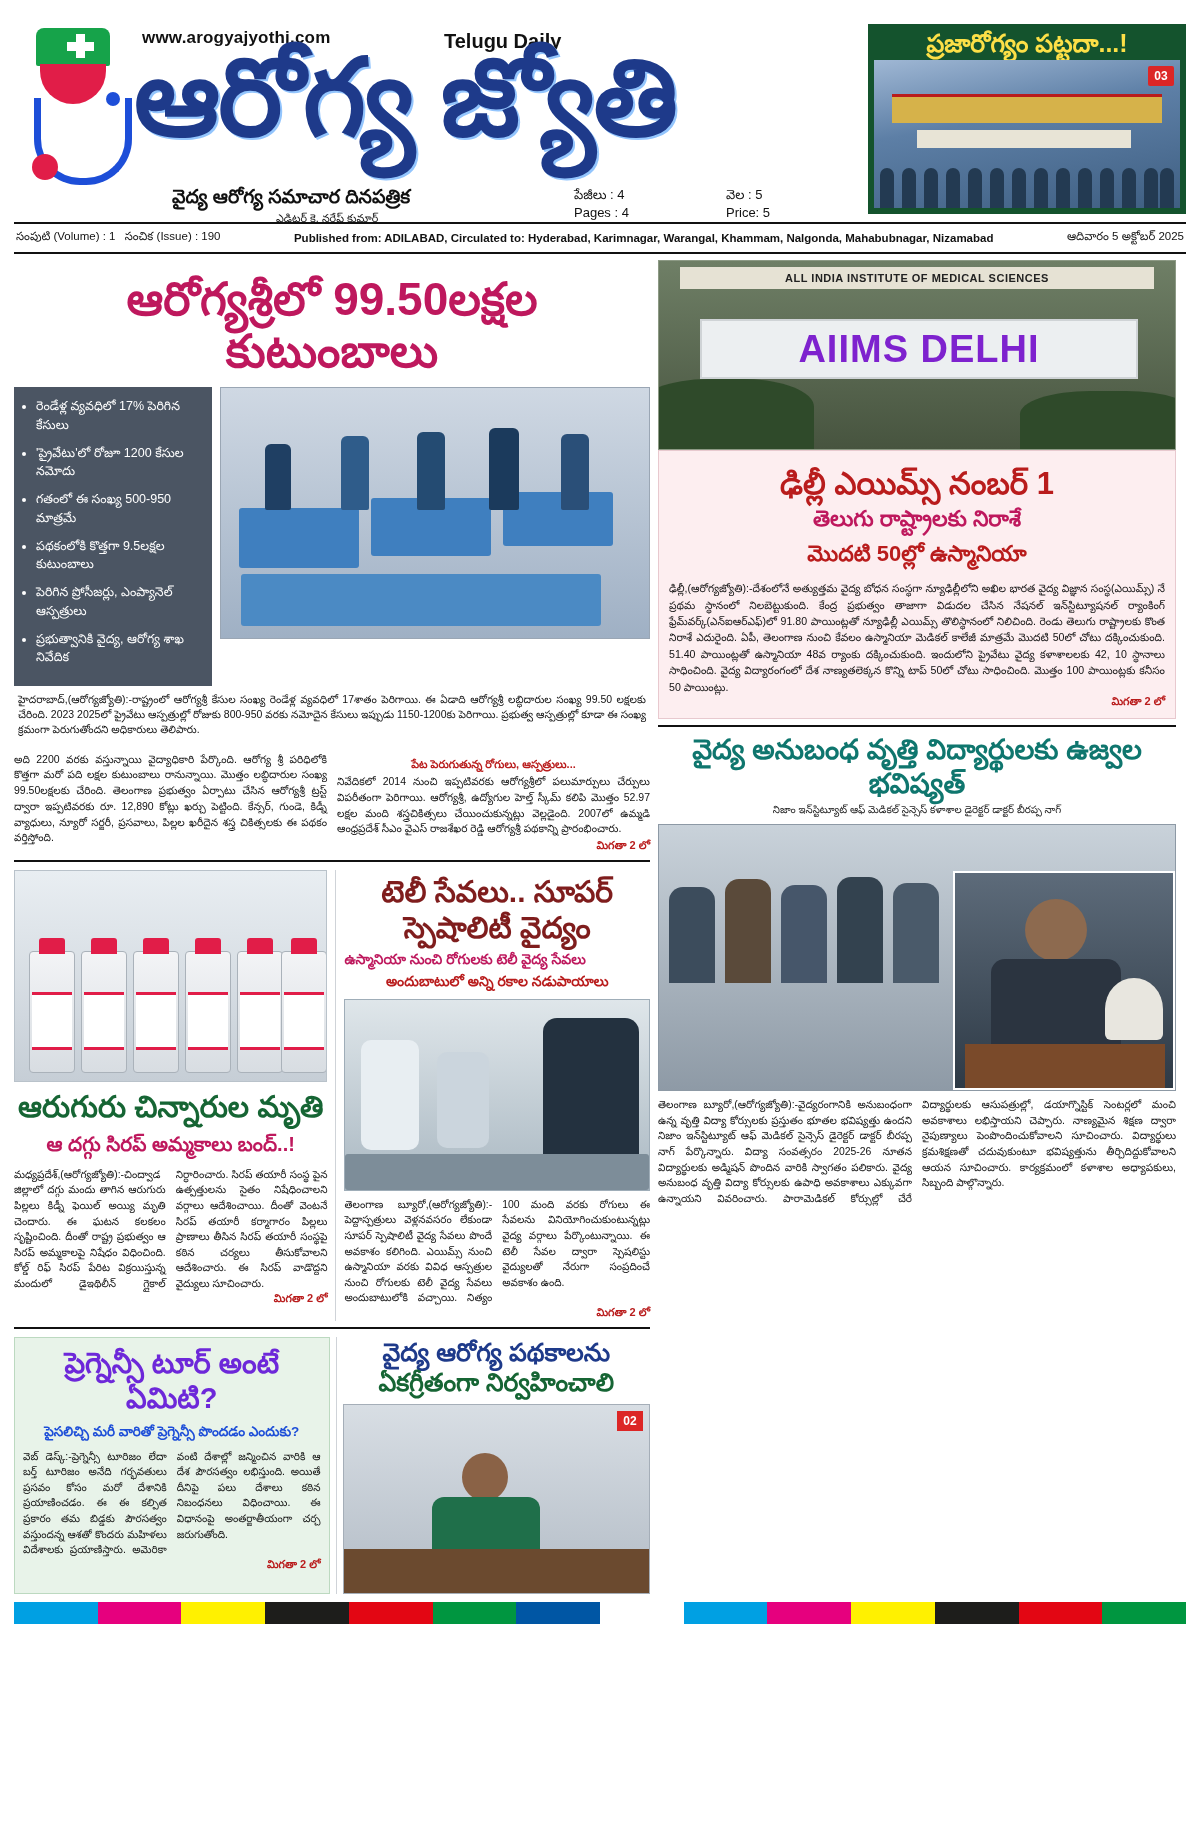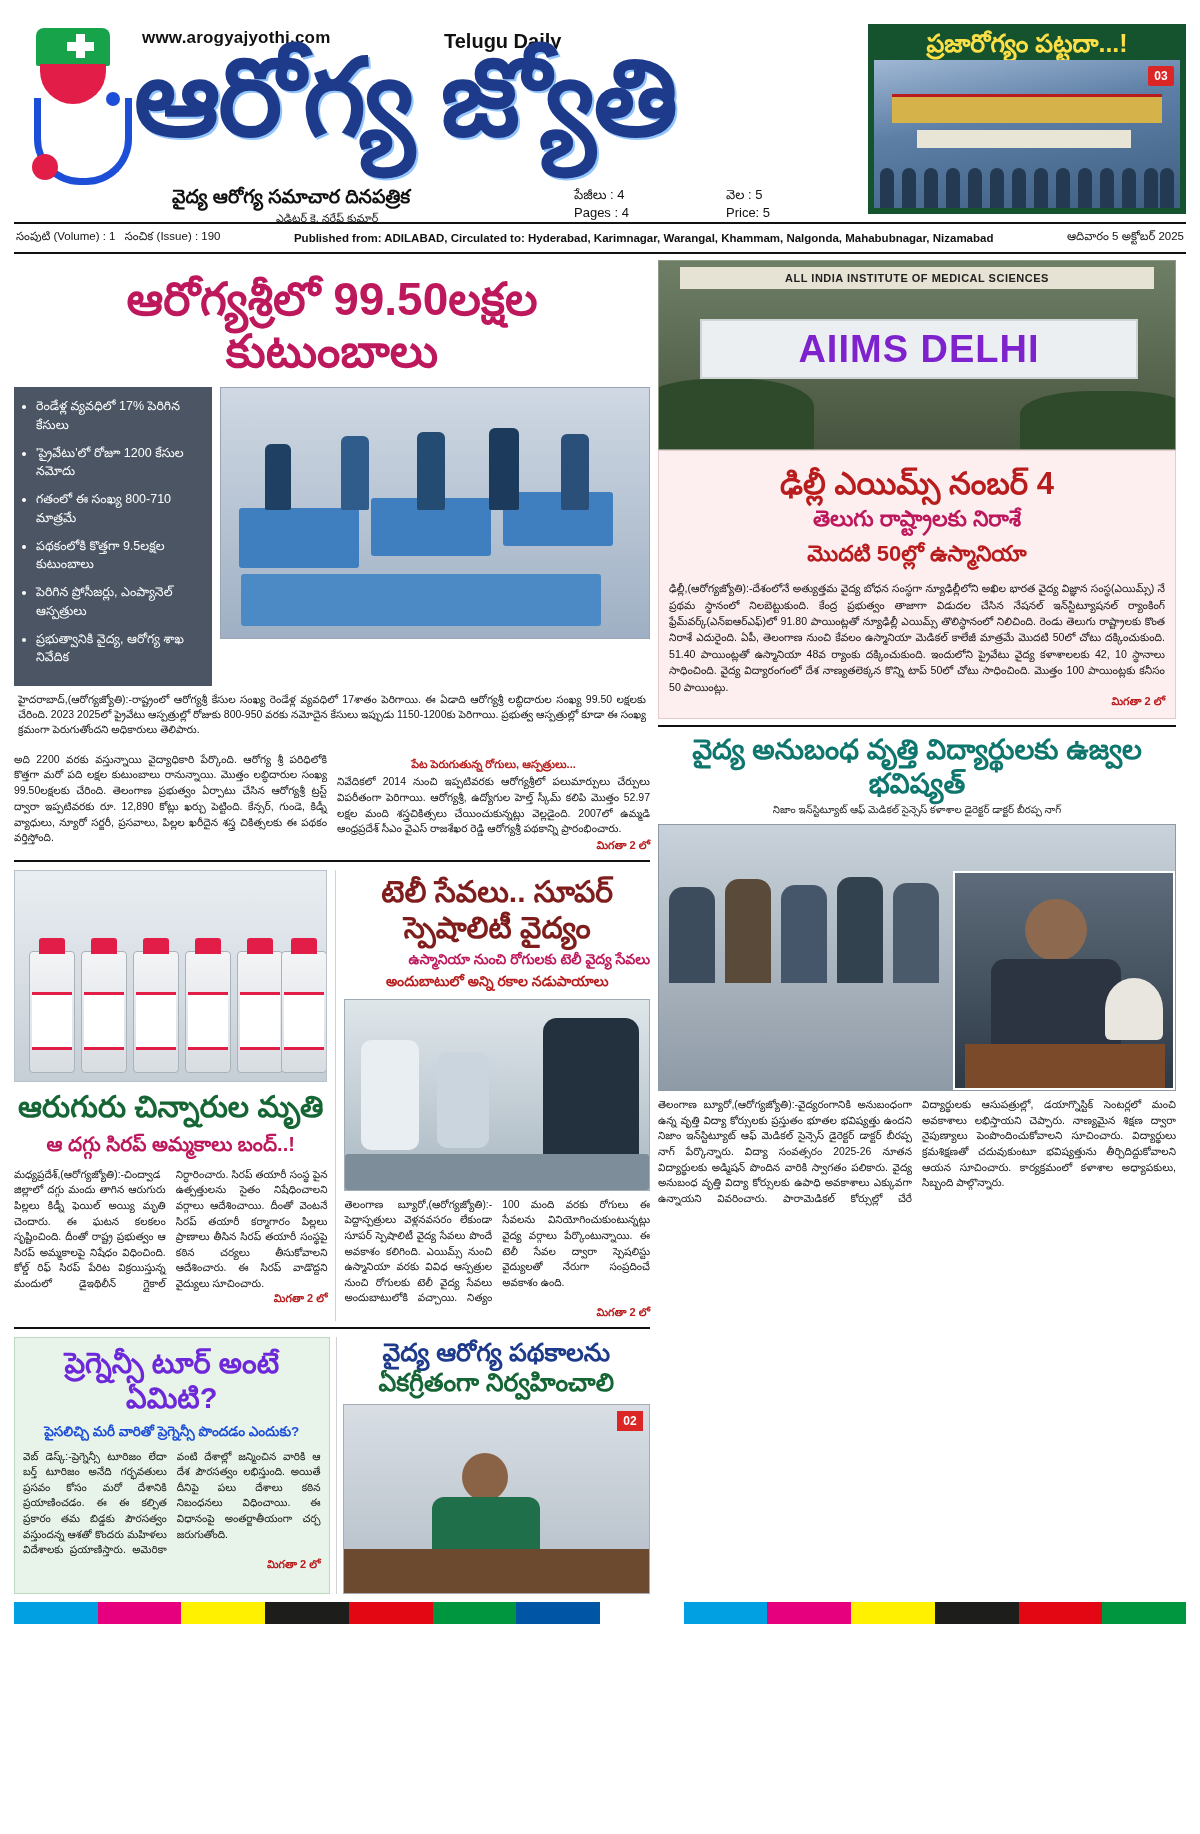--- a/index.html
+++ b/index.html
@@ -86,21 +86,21 @@
   .m2{width:310px;}
   .m3{width:518px;}
   .syrup-photo{height:210px;background:linear-gradient(180deg,#e9eef2,#c6ced6);position:relative;overflow:hidden;border:1px solid #b9c2ca;}
   .bottle{position:absolute;bottom:8px;width:44px;height:120px;background:linear-gradient(180deg,#f3f4f6,#d8dde2);border:1px solid #aab2ba;border-radius:4px;}
   .bottle .lbl{position:absolute;left:2px;top:40px;right:2px;height:52px;background:#fff;border-top:3px solid #e11d48;border-bottom:3px solid #e11d48;}
   .bottle .cap{position:absolute;left:9px;top:-14px;width:26px;height:16px;background:#e11d48;border-radius:3px 3px 0 0;}
   .h-green{font-size:30px;font-weight:bold;color:#166534;text-align:center;margin:8px 0 2px;}
   .h-mag{font-size:20px;font-weight:bold;color:#be185d;text-align:center;margin:2px 0 6px;}
   .twocol{column-count:2;column-gap:10px;font-size:10.4px;line-height:1.5;text-align:justify;}
   .h-navy{font-size:30px;font-weight:bold;color:#7f1d1d;text-align:center;line-height:1.2;margin:4px 0;}
-  .sub-mag{font-size:14px;font-weight:bold;color:#be185d;text-align:right;margin:5px 0 2px;}
+  .sub-mag{font-size:14px;font-weight:bold;color:#be185d;text-align:left;margin:5px 0 2px;}
   .sub-red{font-size:14px;font-weight:bold;color:#b91c1c;text-align:center;margin:2px 0 6px;}
   .clinic-photo{height:190px;background:linear-gradient(180deg,#dfe6ea,#aab8c2);position:relative;overflow:hidden;border:1px solid #9fadb8;}
   .h-teal{font-size:28px;font-weight:bold;color:#0f766e;text-align:center;line-height:1.2;margin:4px 0;}
   .cap-center{font-size:10.2px;text-align:center;color:#222;margin:4px 0 6px;}
   .audience-photo{height:265px;background:linear-gradient(180deg,#c9d2da,#8e9aa6);position:relative;overflow:hidden;border:1px solid #8d99a5;}
   .chairperson{position:absolute;right:0;bottom:0;width:218px;height:215px;background:linear-gradient(180deg,#5d6b7a,#2e3a46);border:2px solid #fff;overflow:hidden;}
   .speaker-head{position:absolute;left:70px;top:26px;width:62px;height:62px;border-radius:50%;background:#8d6a4f;}
   .speaker-body{position:absolute;left:36px;top:86px;width:130px;height:90px;background:#2b3440;border-radius:14px 14px 0 0;}
   .podium{position:absolute;left:10px;bottom:0;width:200px;height:44px;background:#7a4a2a;}
   .emblem{position:absolute;right:10px;bottom:48px;width:58px;height:62px;background:#e8e6df;border-radius:50% 50% 6px 6px;}
@@ -196,21 +196,21 @@
   <div class="body-grid">
 
     <div class="col-left">
       <div class="lead-head">ఆరోగ్యశ్రీలో 99.50లక్షల కుటుంబాలు</div>
 
       <div class="lead-row">
         <div class="bullets">
           <ul>
             <li>రెండేళ్ల వ్యవధిలో 17% పెరిగిన కేసులు</li>
             <li>'ప్రైవేటు'లో రోజూ 1200 కేసుల నమోదు</li>
-            <li>గతంలో ఈ సంఖ్య 800-710 మాత్రమే</li>
+            <li>గతంలో ఈ సంఖ్య 500-950 మాత్రమే</li>
             <li>పథకంలోకి కొత్తగా 9.5లక్షల కుటుంబాలు</li>
             <li>పెరిగిన ప్రోసీజర్లు, ఎంప్యానెల్ ఆస్పత్రులు</li>
             <li>ప్రభుత్వానికి వైద్య, ఆరోగ్య శాఖ నివేదిక</li>
           </ul>
         </div>
         <div class="lead-photo">
           <div class="ward-bed" style="left:18px;top:120px;width:120px;height:60px;"></div>
           <div class="ward-bed" style="left:150px;top:110px;width:120px;height:58px;"></div>
           <div class="ward-bed" style="left:282px;top:104px;width:110px;height:54px;"></div>
           <div class="ward-person" style="left:44px;top:56px;width:26px;height:66px;background:#1f3f63"></div>
@@ -315,21 +315,21 @@
       <div class="aiims-photo">
         <div class="aiims-board">ALL INDIA INSTITUTE OF MEDICAL SCIENCES</div>
         <div class="aiims-sign">
           <span>AIIMS DELHI</span>
         </div>
         <div class="aiims-tree" style="left:-4%"></div>
         <div class="aiims-tree" style="right:-4%;height:58px"></div>
       </div>
 
       <div class="panel-pink">
-        <div class="h-red">ఢిల్లీ ఎయిమ్స్ నంబర్ 4</div>
+        <div class="h-red">ఢిల్లీ ఎయిమ్స్ నంబర్ 1</div>
         <div class="h-pink">తెలుగు రాష్ట్రాలకు నిరాశే</div>
         <div class="h-red2">మొదటి 50ల్లో ఉస్మానియా</div>
         <div class="rtext">ఢిల్లీ,(ఆరోగ్యజ్యోతి):-దేశంలోనే అత్యుత్తమ వైద్య బోధన సంస్థగా న్యూఢిల్లీలోని అఖిల భారత వైద్య విజ్ఞాన సంస్థ(ఎయిమ్స్) నే ప్రథమ స్థానంలో నిలబెట్టుకుంది. కేంద్ర ప్రభుత్వం తాజాగా విడుదల చేసిన నేషనల్ ఇన్‌స్టిట్యూషనల్ ర్యాంకింగ్ ఫ్రేమ్‌వర్క్(ఎన్‌ఐఆర్‌ఎఫ్)లో 91.80 పాయింట్లతో న్యూఢిల్లీ ఎయిమ్స్ తొలిస్థానంలో నిలిచింది. రెండు తెలుగు రాష్ట్రాలకు కొంత నిరాశే ఎదురైంది. ఏపీ, తెలంగాణ నుంచి కేవలం ఉస్మానియా మెడికల్ కాలేజీ మాత్రమే మొదటి 50లో చోటు దక్కించుకుంది. 51.40 పాయింట్లతో ఉస్మానియా 48వ ర్యాంకు దక్కించుకుంది. ఇందులోని ప్రైవేటు వైద్య కళాశాలలకు 42, 10 స్థానాలు సాధించింది. వైద్య విద్యారంగంలో దేశ నాణ్యతలెక్కన కొన్ని టాప్ 50లో చోటు సాధించింది. మొత్తం 100 పాయింట్లకు కనీసం 50 పాయింట్లు.</div>
         <div class="more">మిగతా 2 లో</div>
       </div>
 
       <hr class="th">
 
       <div class="m3">
         <div class="h-teal">వైద్య అనుబంధ వృత్తి విద్యార్థులకు ఉజ్వల భవిష్యత్</div>

